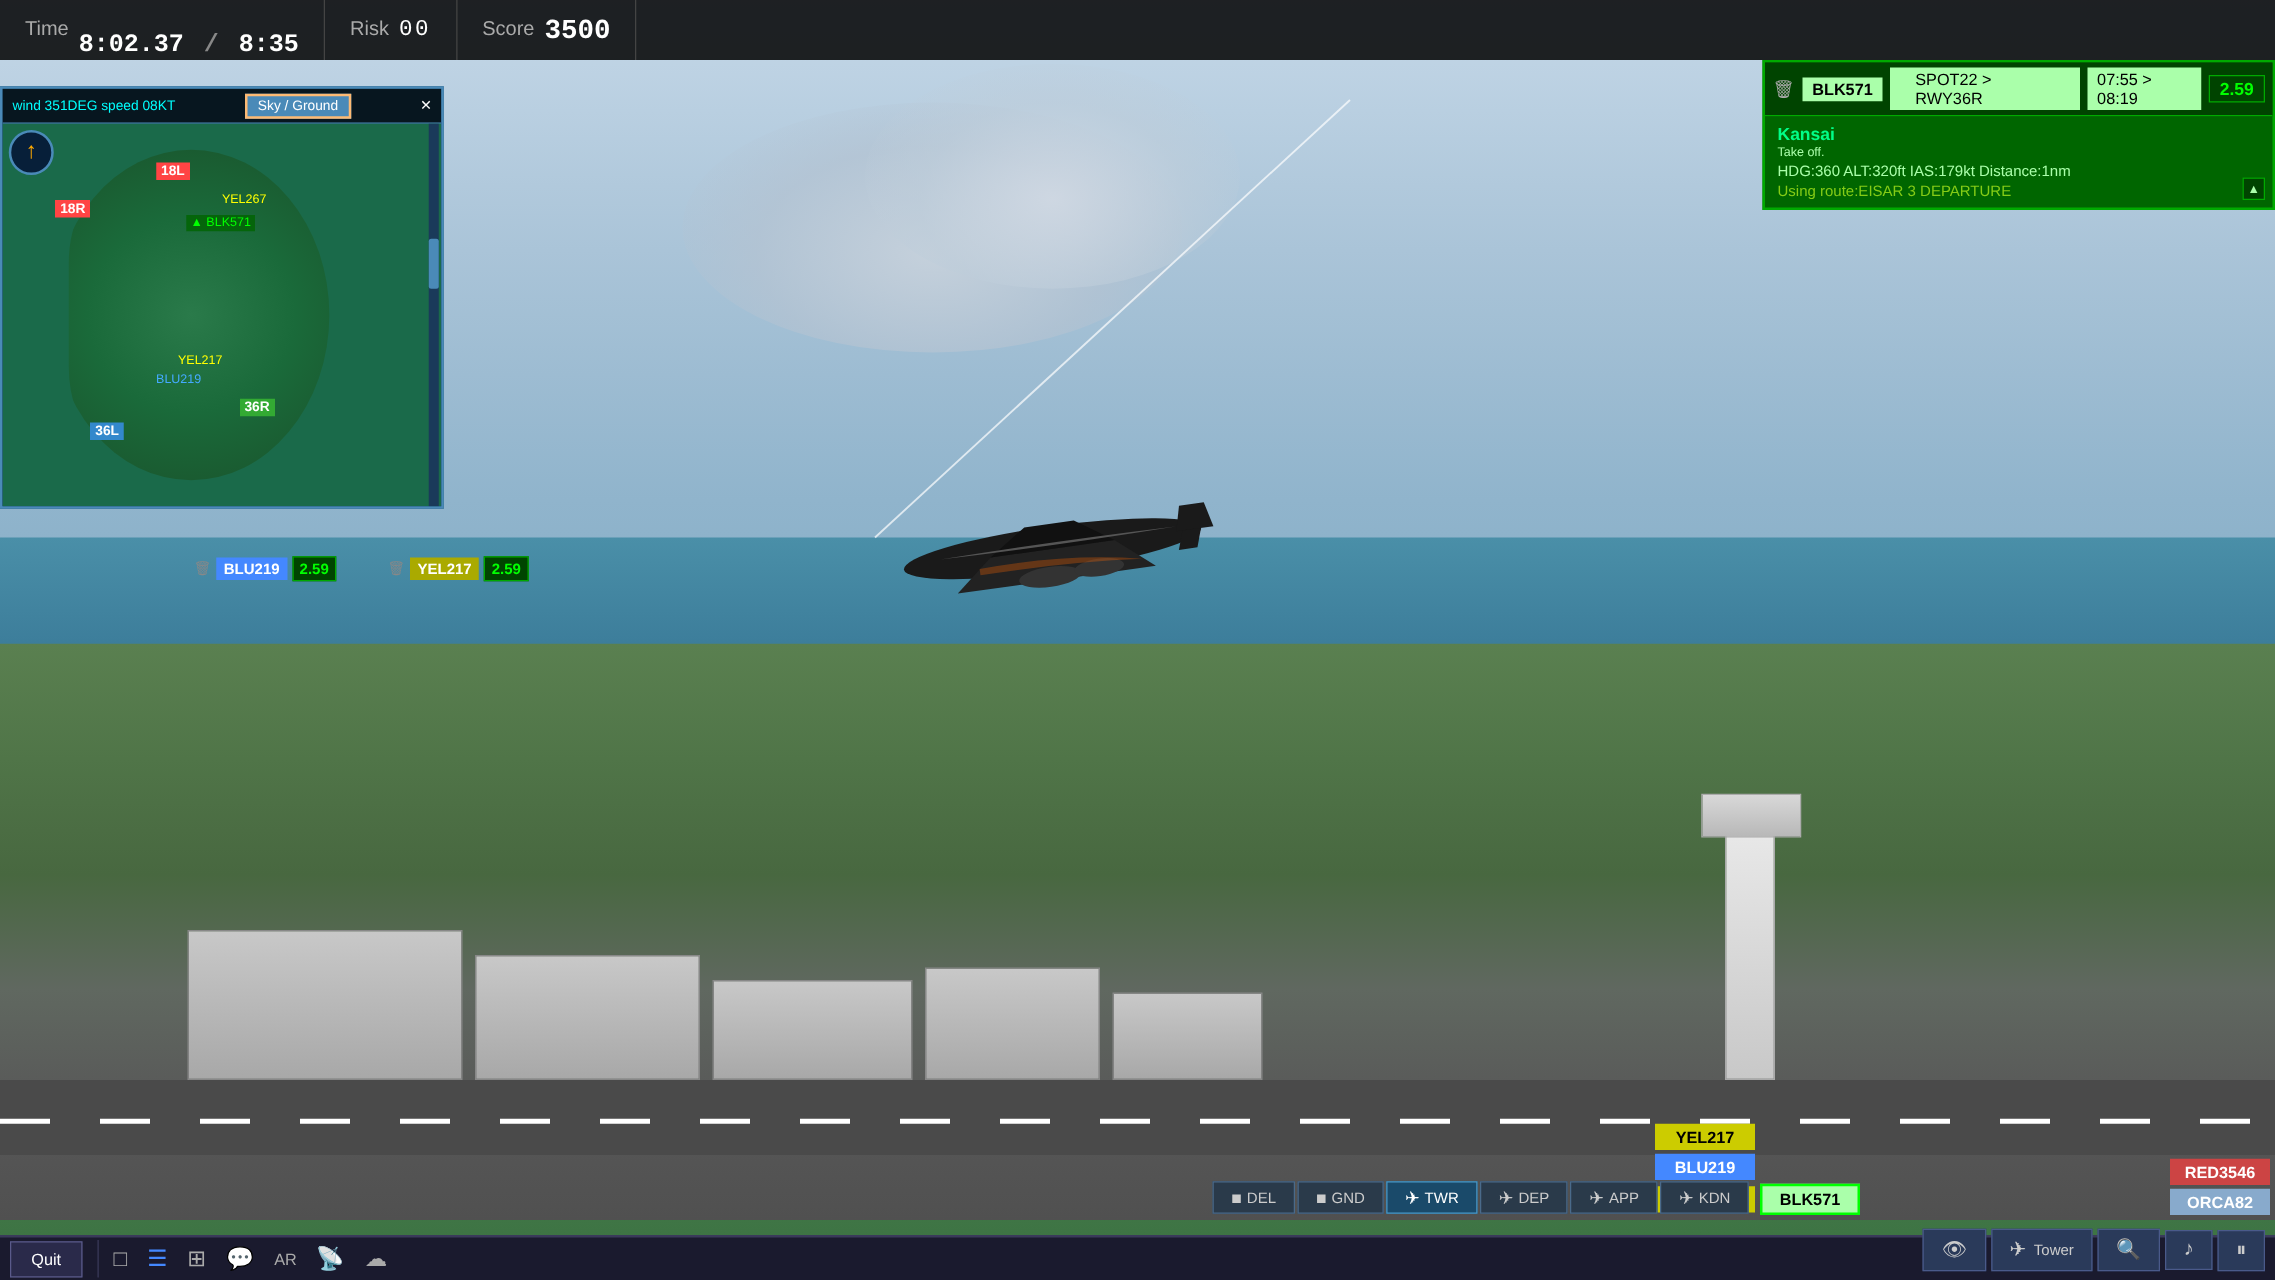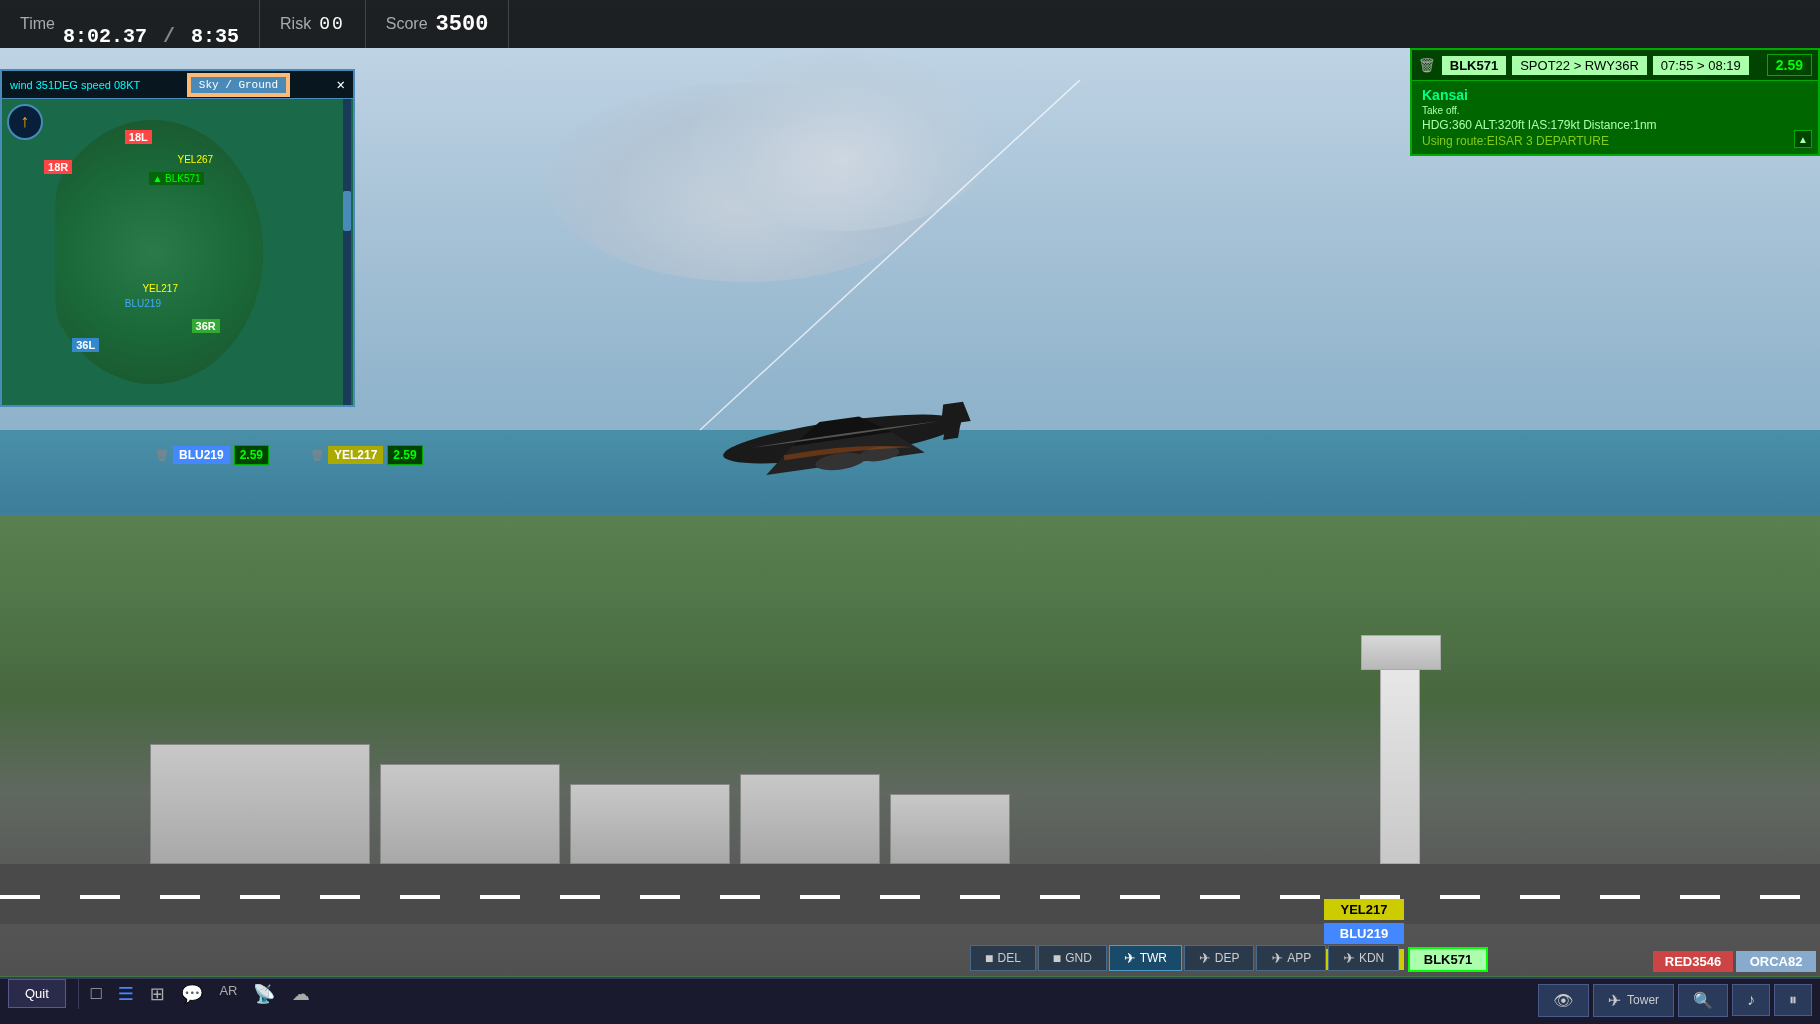--- a/index.html
+++ b/index.html
@@ -247,25 +247,25 @@
 
     .wind-info {
       color: #00ffff;
       font-size: 11px;
       font-family: Arial, sans-serif;
     }
 
     .sky-ground-btn {
       background: #4a8ab8;
       color: #fff;
-      border: 4px solid #fdba74;
+      border: 2px solid #fdba74;
       padding: 2px 8px;
       font-size: 11px;
       cursor: pointer;
-      font-family: Liberation Mono, monospace;
+      font-family: Liberation Sans, sans-serif;
     }
 
     .minimap-content {
       width: 100%;
       height: calc(100% - 28px);
       position: relative;
       background: #1a6a4a;
       overflow: hidden;
     }
 
@@ -389,21 +389,21 @@
       background: #aaffaa;
       color: #000;
       font-weight: bold;
       padding: 2px 8px;
       font-size: 13px;
     }
 
     .info-route {
       background: #aaffaa;
       color: #000;
-      padding: 2px 8px;
+      padding: 2px 20px;
       font-size: 13px;
     }
 
     .info-time {
       background: #aaffaa;
       color: #000;
       padding: 2px 8px;
       font-size: 13px;
     }
 
@@ -532,25 +532,25 @@
     .fl-id-blk { background: #aaffaa; color: #000; border: 2px solid #00ff00; }
     .fl-id-red { background: #cc4444; color: #fff; }
     .fl-id-orca { background: #88aacc; color: #fff; }
 
     
     #control-bar {
       position: absolute;
       bottom: 0;
       left: 0;
       right: 0;
-      height: 47px;
+      height: 36px;
       background: #1a1a2e;
       border-top: 2px solid #3a3a5a;
       display: flex;
-      align-items: flex-start;
+      align-items: center;
       z-index: 100;
     }
 
     .ctrl-quit-btn {
       background: #2a2a4a;
       color: #fff;
       border: 1px solid #5a5a8a;
       padding: 6px 16px;
       font-size: 13px;
       cursor: pointer;
@@ -805,21 +805,21 @@
     <div style="display:flex;gap:4px;">
       <div class="flight-row">
         <span class="fl-id fl-id-yel">YEL261</span>
       </div>
       <div class="flight-row">
         <span class="fl-id fl-id-blk">BLK571</span>
       </div>
     </div>
   </div>
 
-  <div style="position:absolute;bottom:48px;right:0;padding:4px;z-index:100;display:flex;gap:3px;">
+  <div style="position:absolute;bottom:48px;right:0;padding:4px;z-index:100;display:flex;flex-direction:column;gap:3px;">
     <div class="flight-row">
       <span class="fl-id fl-id-red">RED3546</span>
     </div>
     <div class="flight-row">
       <span class="fl-id fl-id-orca">ORCA82</span>
     </div>
   </div>
 
   <div id="atc-tabs">
     <button class="atc-tab">

